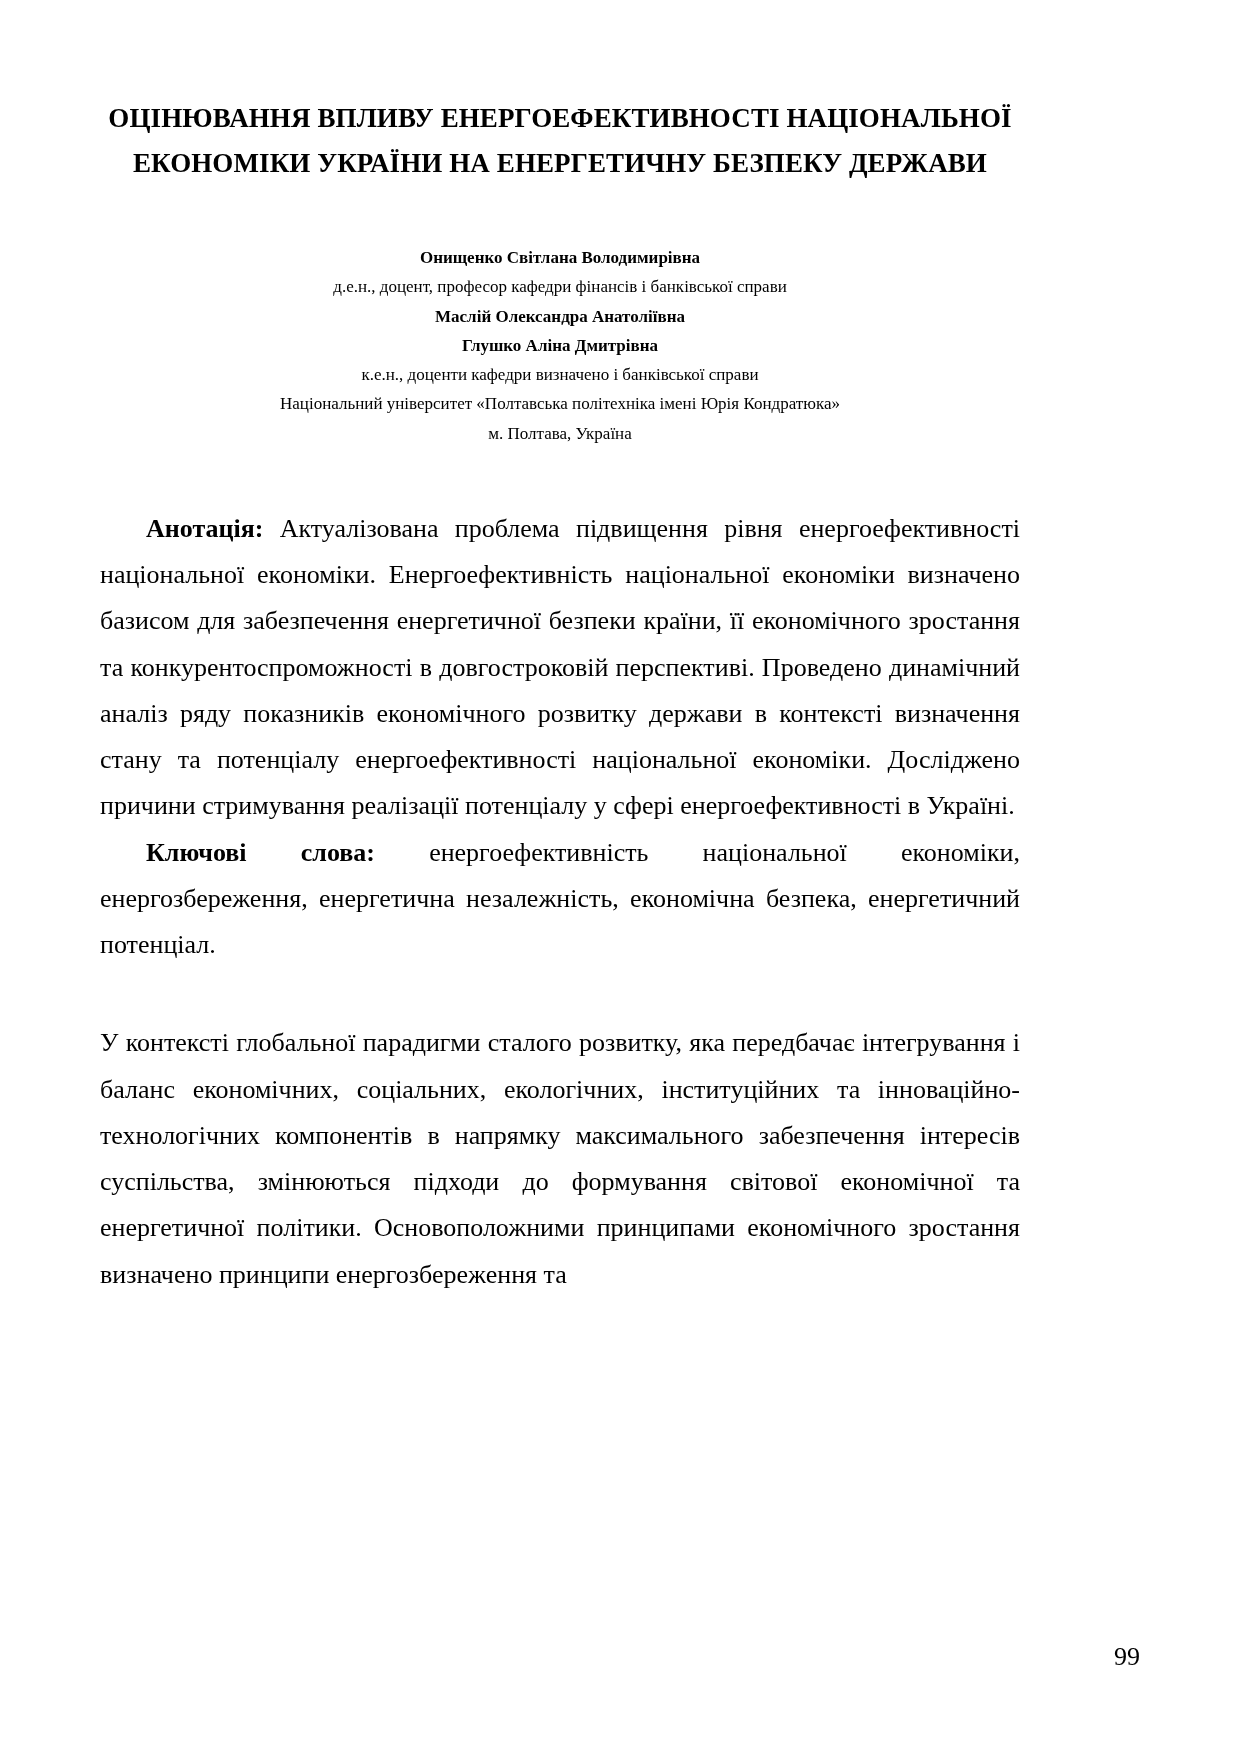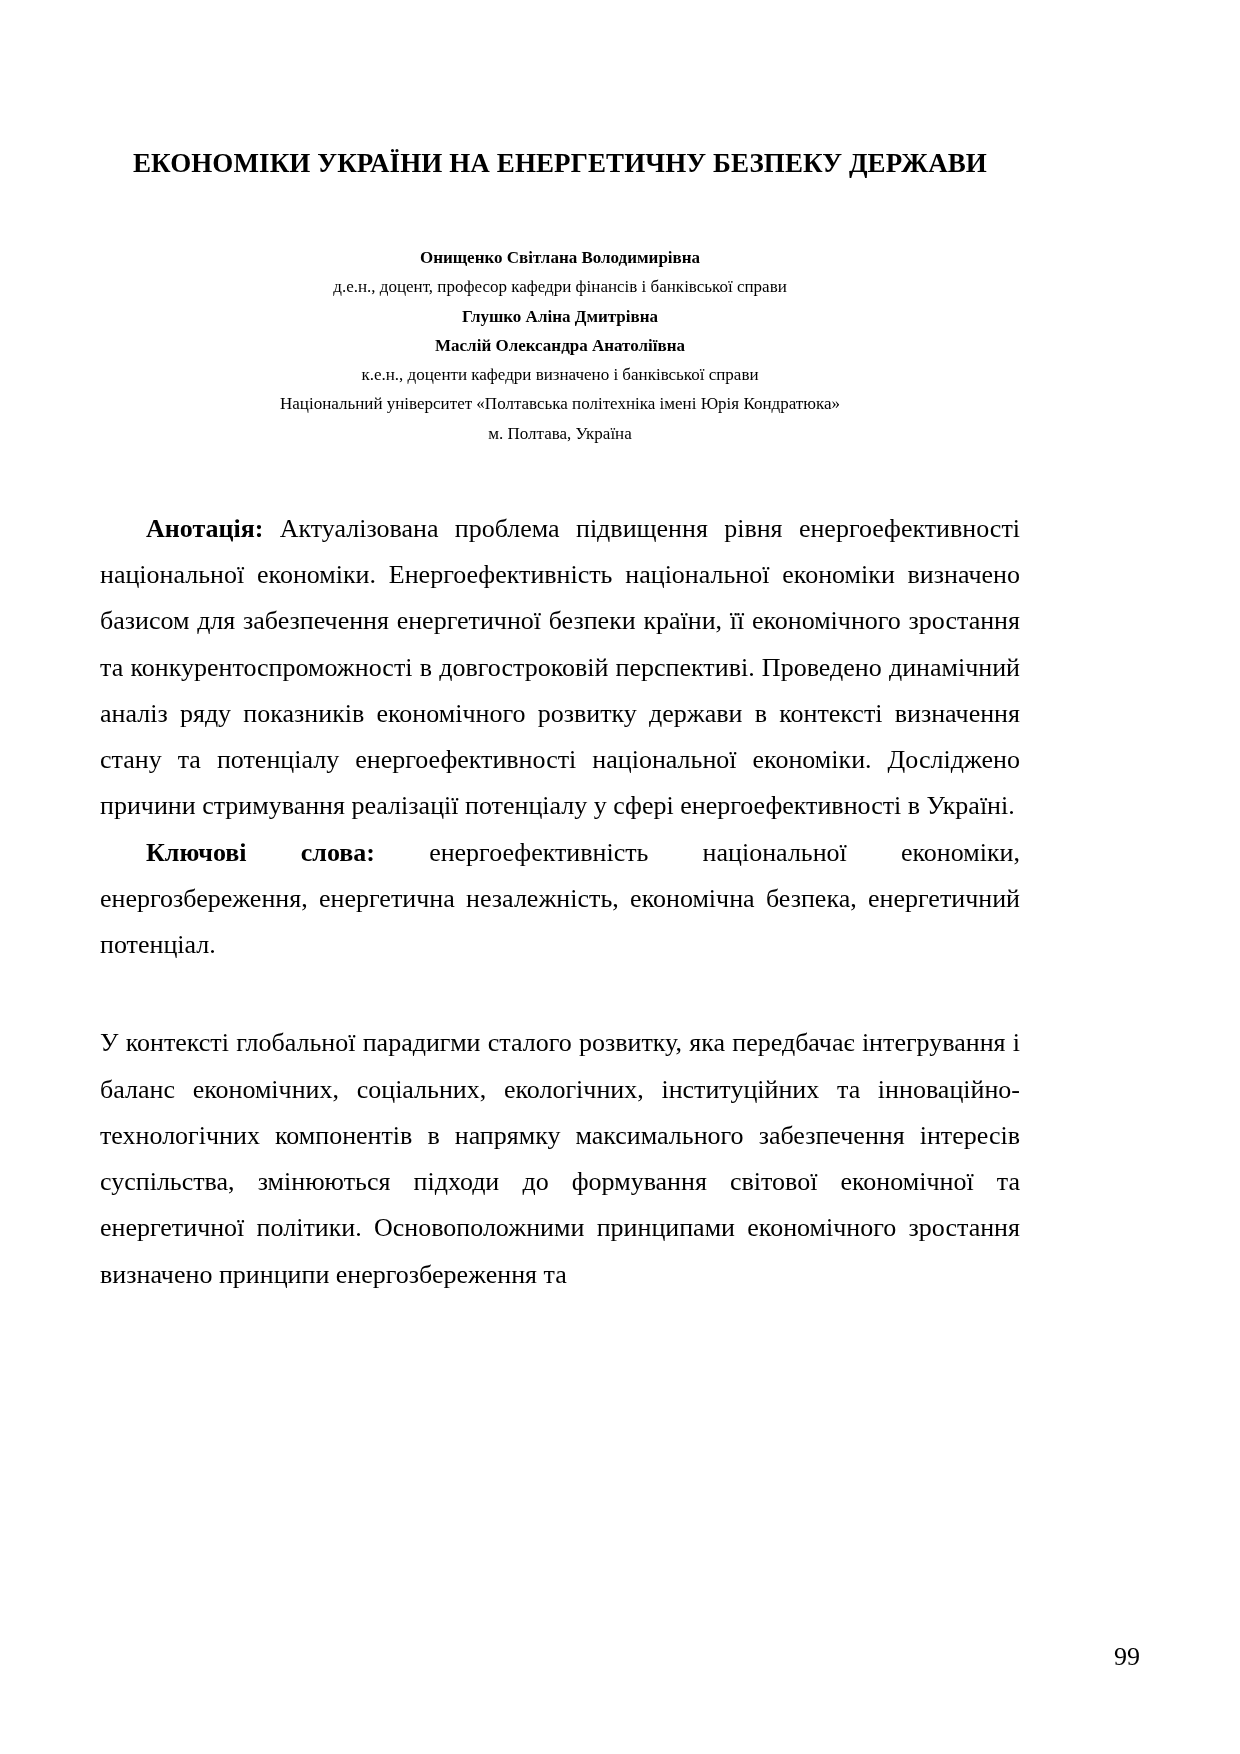--- a/index.html
+++ b/index.html
@@ -126,29 +126,29 @@
 </style>
 </head>
 <body>
 
 <div class="page">
 
   <div class="content">
 
 
     <h1 class="title">
-      <br>
+      <span>ОЦІНЮВАННЯ ВПЛИВУ ЕНЕРГОЕФЕКТИВНОСТІ НАЦІОНАЛЬНОЇ</span><br>
       <span>ЕКОНОМІКИ УКРАЇНИ НА ЕНЕРГЕТИЧНУ БЕЗПЕКУ ДЕРЖАВИ</span>
     </h1>
 
     <div class="authors">
       <span class="author-name">Онищенко Світлана Володимирівна</span>
       <span class="author-role">д.е.н., доцент, професор кафедри фінансів і банківської справи</span>
+      <span class="author-name">Маслій Олександра Анатоліївна</span>
       <span class="author-name">Глушко Аліна Дмитрівна</span>
-      <span class="author-name">Маслій Олександра Анатоліївна</span>
       <span class="author-role">к.е.н., доценти кафедри визначено і банківської справи</span>
       <span class="affiliation">Національний університет «Полтавська політехніка імені Юрія Кондратюка»</span>
       <span class="city">м. Полтава, Україна</span>
     </div>
 
     <div class="abstract-block">
       <p><span class="lead">Анотація:</span> <span>Актуалізована проблема підвищення рівня енергоефективності національної економіки. Енергоефективність національної економіки визначено базисом для забезпечення енергетичної безпеки країни, її економічного зростання та конкурентоспроможності в довгостроковій перспективі. Проведено динамічний аналіз ряду показників економічного розвитку держави в контексті визначення стану та потенціалу енергоефективності національної економіки. Досліджено причини стримування реалізації потенціалу у сфері енергоефективності в Україні.</span></p>
       <p class="kw"><span class="lead">Ключові слова:</span> <span>енергоефективність національної економіки, енергозбереження, енергетична незалежність, економічна безпека, енергетичний потенціал.</span></p>
     </div>
 

